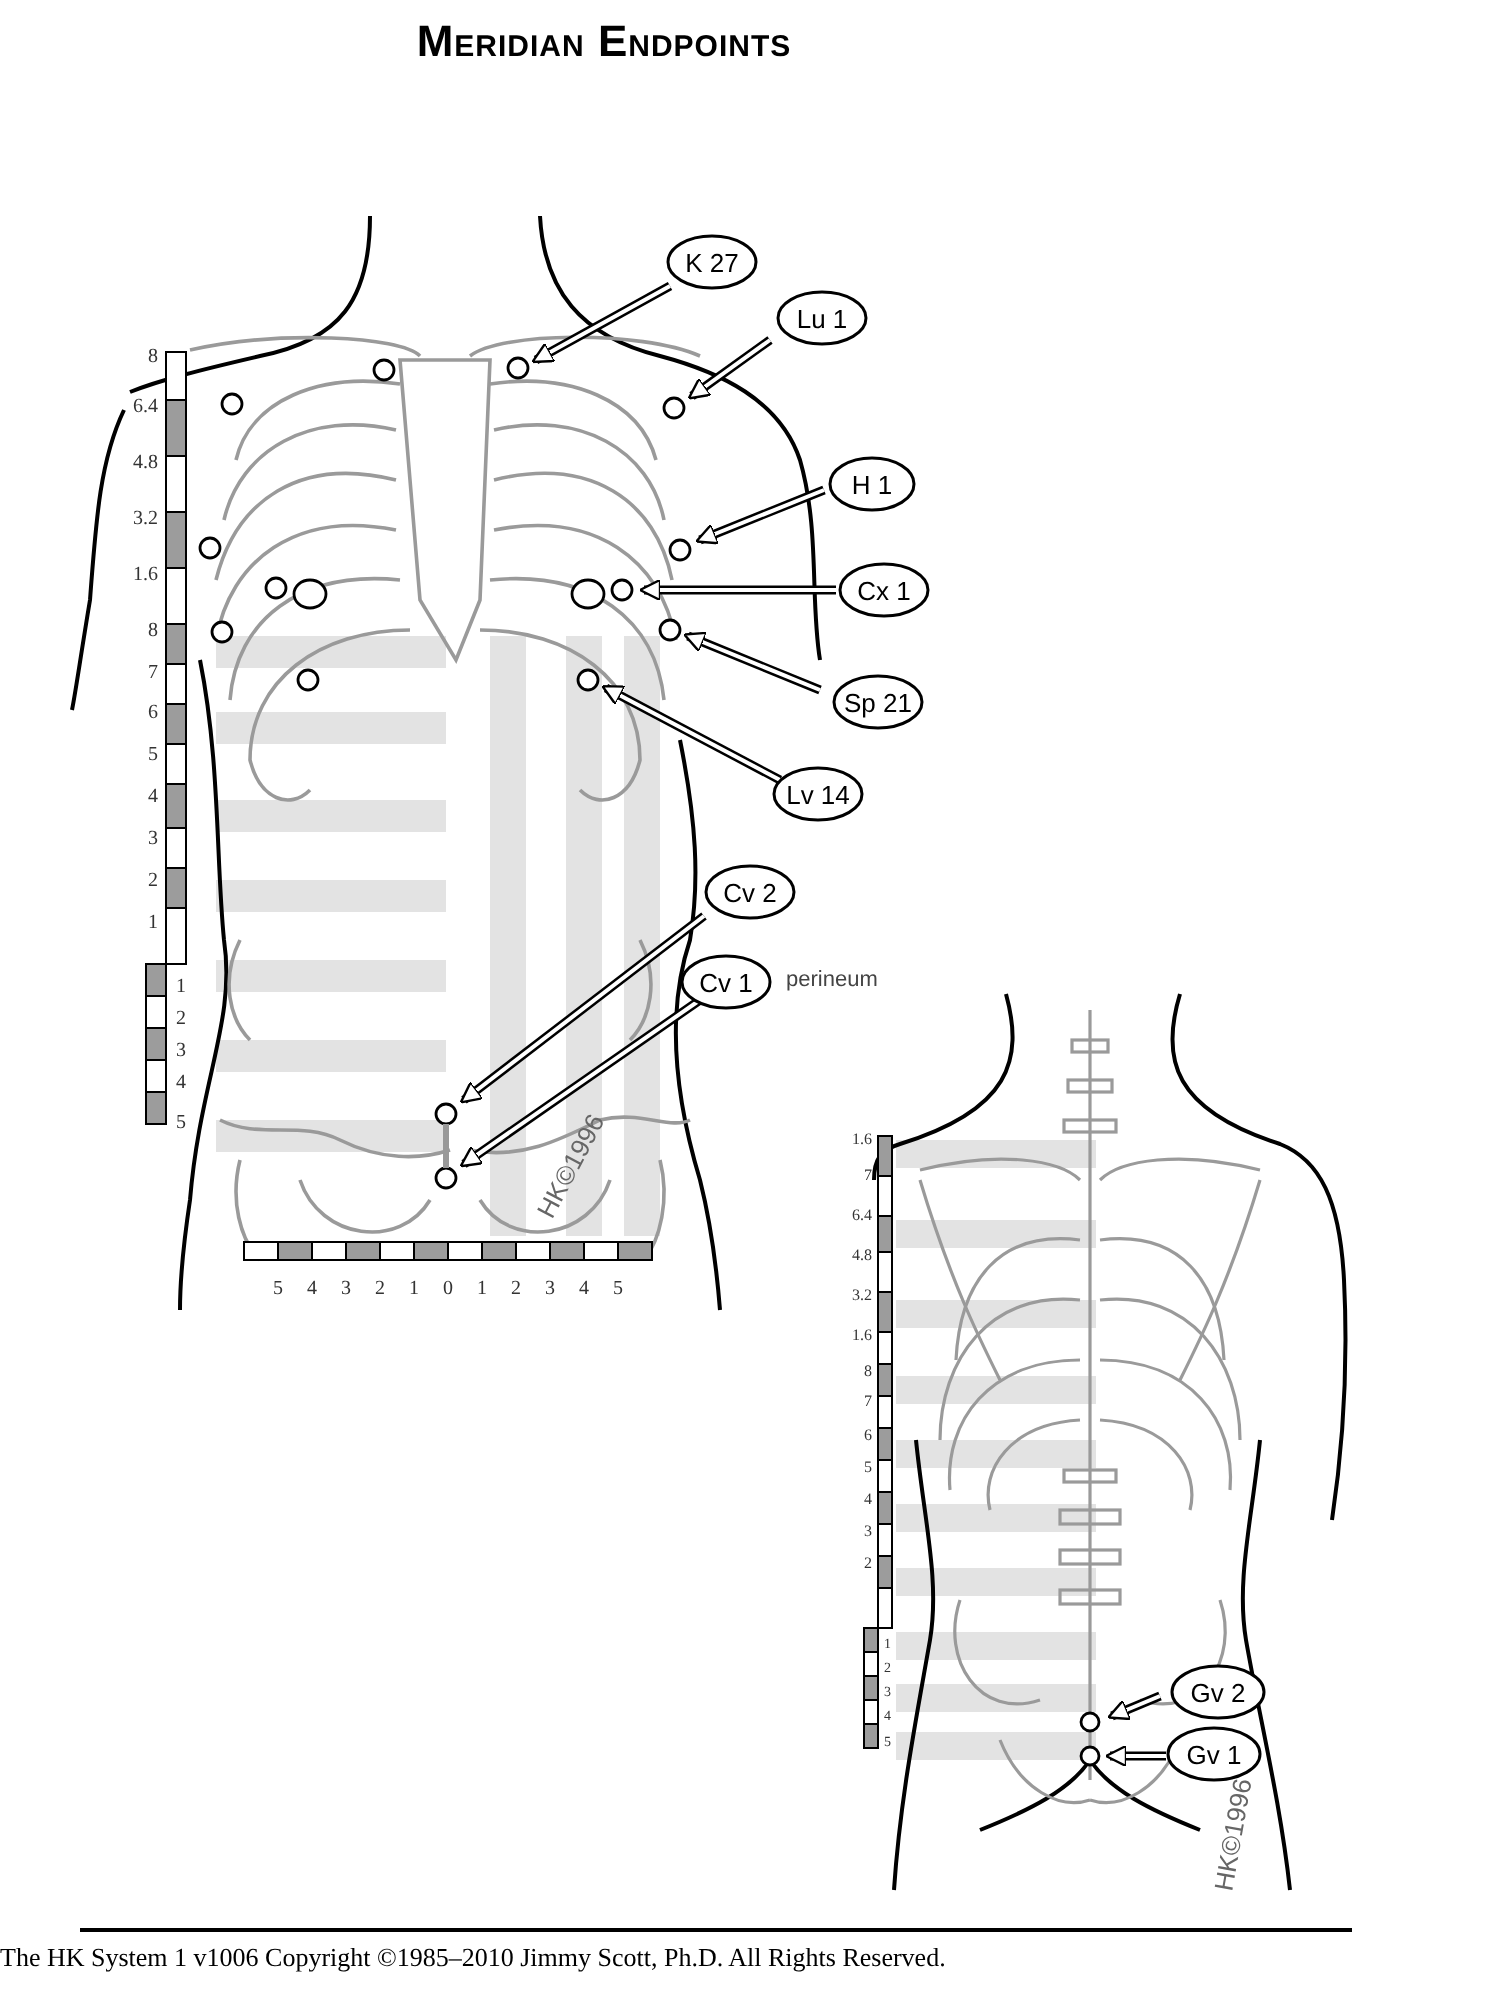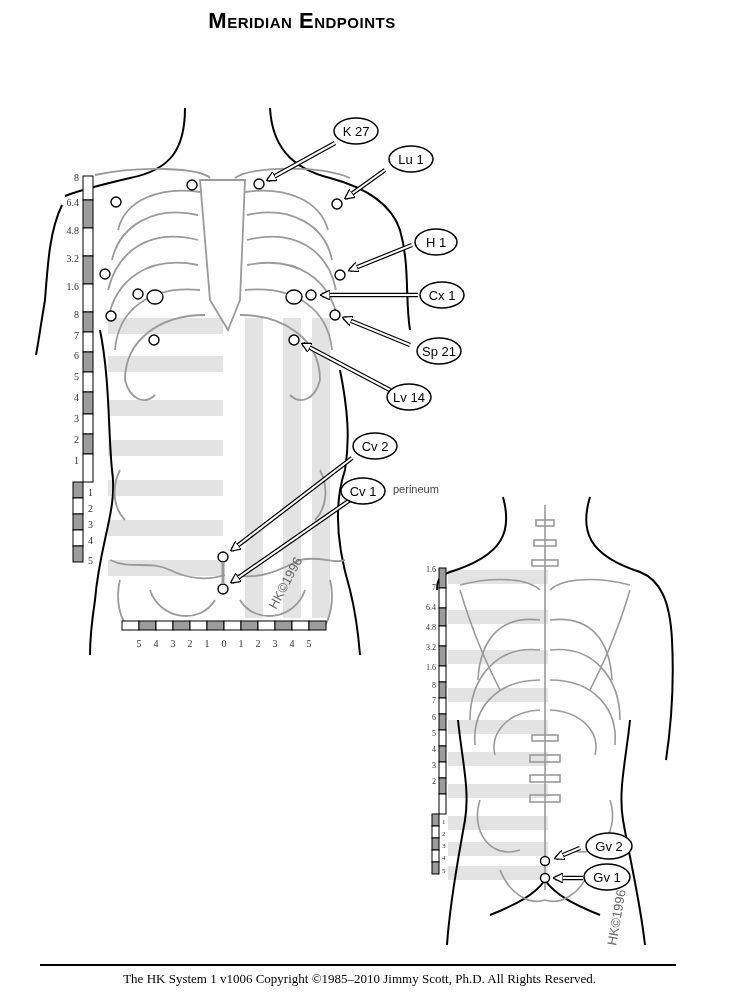--- a/index.html
+++ b/index.html
@@ -3,21 +3,21 @@
   <meta charset="utf-8">
   <style>
     html, body { margin: 0; padding: 0; background: #ffffff; }
     body { width: 744px; height: 1000px; position: relative; overflow: hidden;
            font-family: "Liberation Serif", serif; color: #000; }
     .title { position: absolute; top: 8px; left: 0; width: 604px; text-align: center;
              font-family: "Liberation Sans", sans-serif; font-weight: bold;
              font-size: 22px; letter-spacing: 0.5px; font-variant: small-caps; }
     svg { position: absolute; left: 0; top: 0; }
     .footer-rule { position: absolute; left: 40px; top: 964px; width: 636px; height: 2px; background: #000; }
-    .footer { position: absolute; left: 0; top: 971px; width: 596px; text-align: right;
+    .footer { position: absolute; left: 0; top: 971px; width: 596px; text-align: left;
               font-size: 13px; font-family: "Liberation Serif", serif; }
     .lbl { font-family: "Liberation Sans", sans-serif; font-size: 13px; }
     .tick { font-family: "Liberation Serif", serif; font-size: 10px; fill: #333; }
   </style>
 </head>
 <body>
 
 <div class="title">Meridian Endpoints</div>
 
 <svg width="744" height="1000" viewBox="0 0 744 1000">

